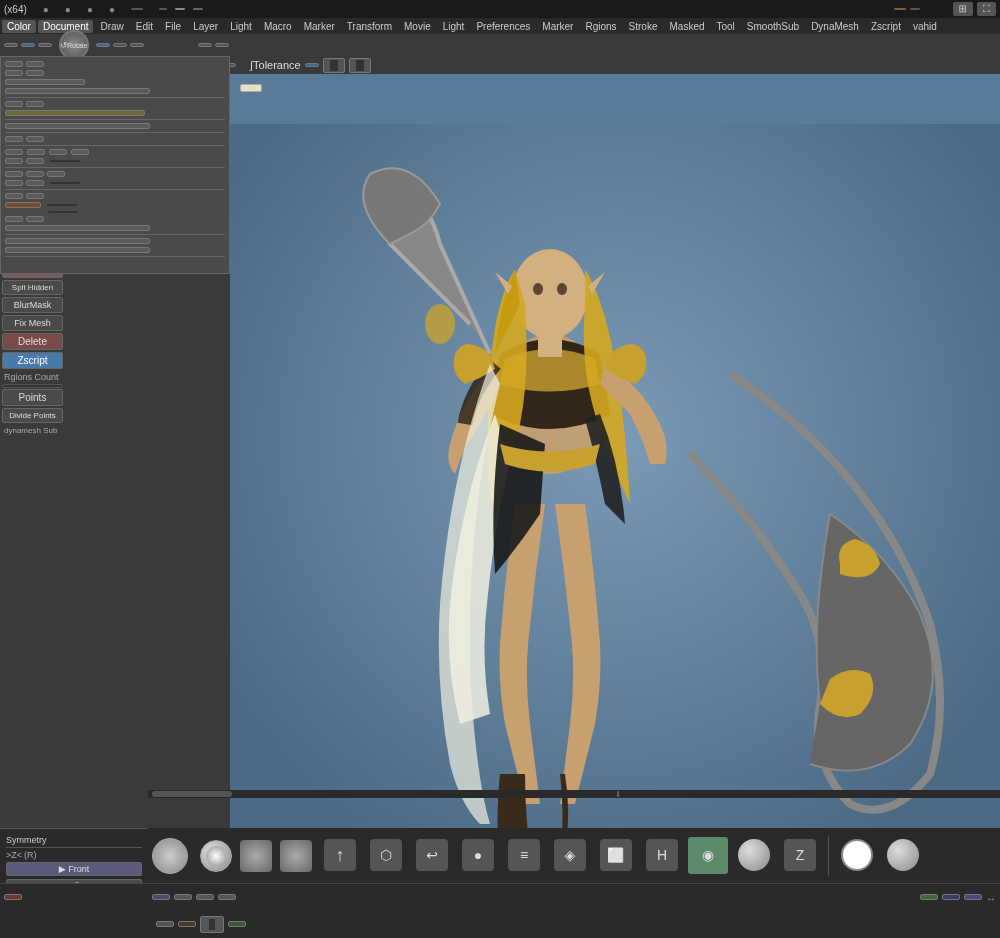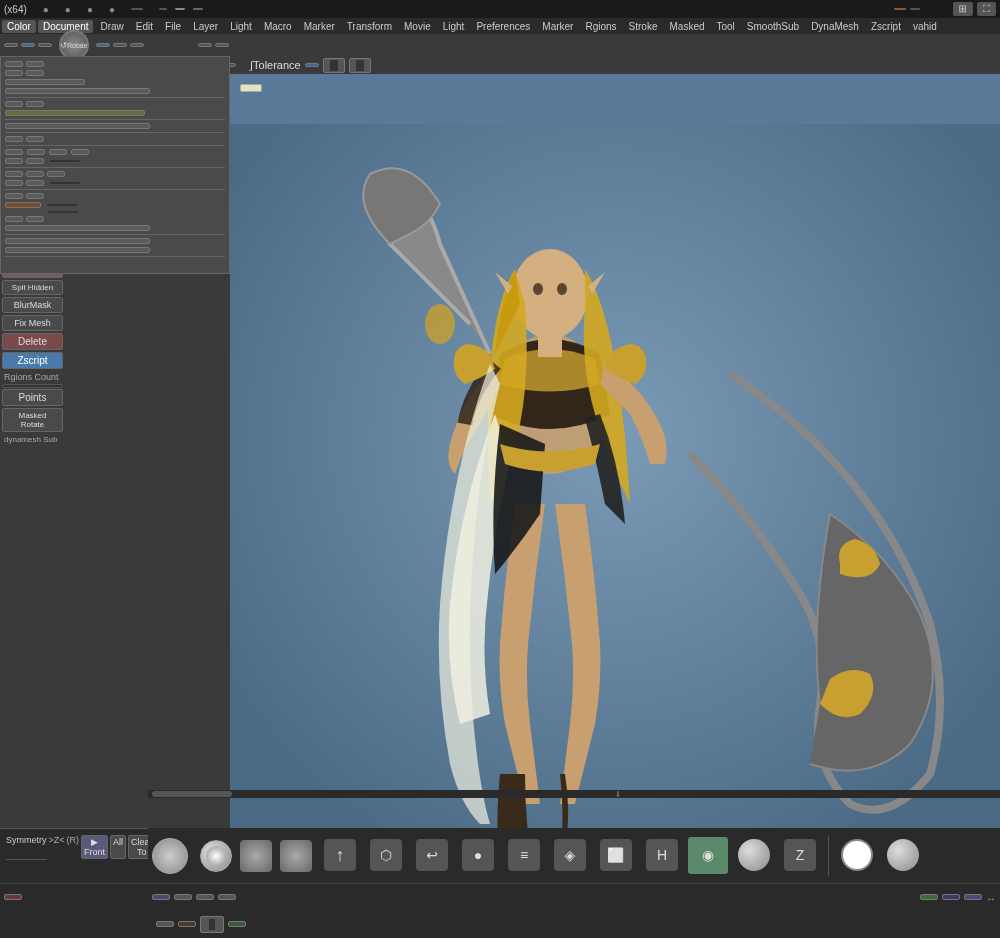--- a/index.html
+++ b/index.html
@@ -477,31 +477,31 @@
     <div class="left-tool" style="font-size:9px;">Del Hidden</div>
     <div class="left-tool" style="background:#7a5a5a;">Clear</div>
     <div class="left-tool" style="font-size:8px;">Splt Hidden</div>
     <div class="left-tool" style="font-size:9px;">BlurMask</div>
     <div class="left-tool" style="font-size:9px;">Fix Mesh</div>
     <div class="left-tool" style="background:#7a4a4a;">Delete</div>
     <div class="left-tool active" style="background:#4a7aaa;">Zscript</div>
     <div style="font-size:9px;color:#aaa;padding:1px 2px;">Rgions Count</div>
     <div style="background:#333;text-align:center;padding:1px 2px;font-size:10px;border:1px solid #555;border-radius:2px;"></div>
     <div class="left-tool">Points</div>
-    <div class="left-tool" style="font-size:8px;">Masked Rotate</div>
+    <div class="left-tool" style="font-size:8px;">Divide Points</div>
     <div style="font-size:8px;color:#aaa;padding:1px 2px;">dynamesh Sub</div>
     <div style="display:flex;justify-content:space-between;padding:1px 2px;font-size:9px;">
       <span style="color:#aaa;"></span>
       <span style="color:#fff;"></span>
     </div>
   </div>
 </div>
 
 <div class="bottom-left">
-  <div style="display:flex;flex-direction:row;gap:2px;padding:2px;">
+  <div style="display:flex;flex-direction:column;gap:2px;padding:2px;">
     <div style="font-size:9px;color:#ccc;border-bottom:1px solid #555;padding-bottom:2px;">Symmetry</div>
     <div style="display:flex;gap:2px;font-size:9px;">
       <span style="color:#aaa;">&gt;Z&lt;</span>
       <span style="color:#aaa;">(R)</span>
     </div>
     <div class="left-tool" style="font-size:9px;padding:1px 2px;background:#5a5a7a;">▶ Front</div>
     <div class="left-tool" style="font-size:9px;padding:1px 2px;">All</div>
     <div class="left-tool" style="font-size:9px;padding:1px 2px;">Clear To</div>
   </div>
 </div>

